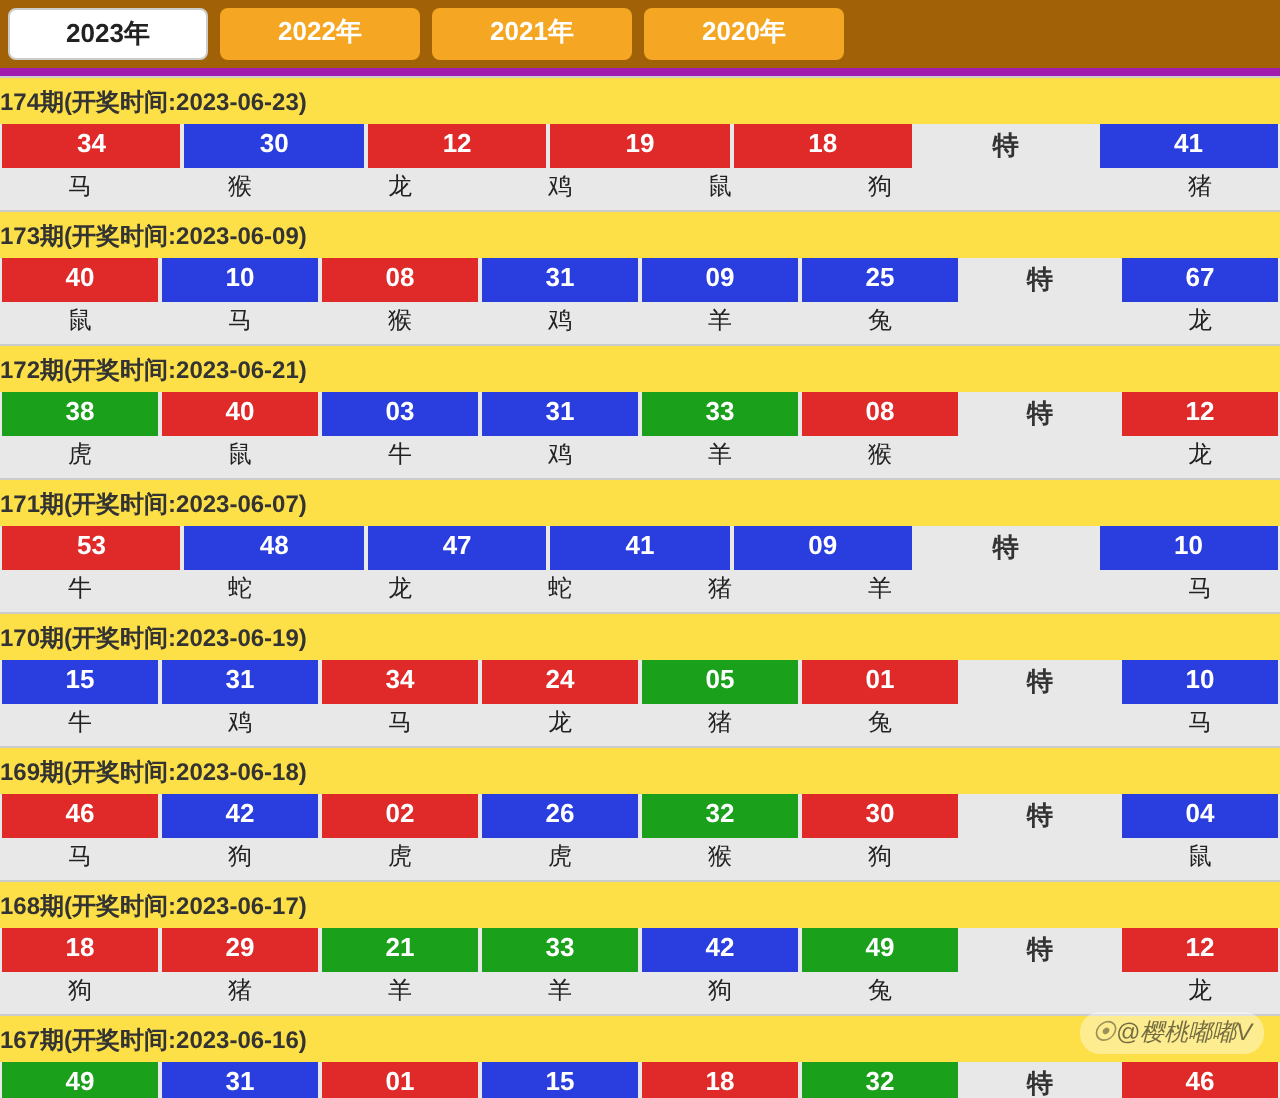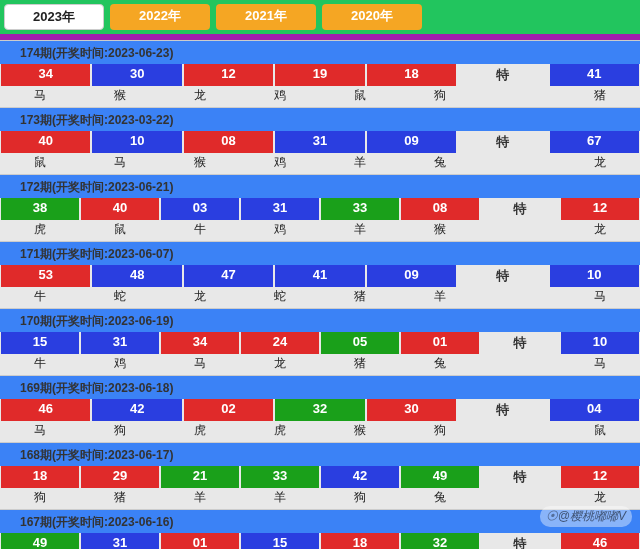--- a/index.html
+++ b/index.html
@@ -1,22 +1,22 @@
 <!DOCTYPE html>
 <html><head>
 <meta charset="utf-8">
 <style>
   * { box-sizing: border-box; margin: 0; padding: 0; }
   body { font-family: Arial, "Microsoft YaHei", sans-serif; background: #e8e8e8; width: 640px; }
-  .tabs { display: flex; gap: 6px; padding: 4px; background:#22c55e; border-bottom:6px solid #a21caf;}
+  .tabs { display: flex; gap: 6px; padding: 4px; background:#a16207; border-bottom:4px solid #a21caf;}
   .tab { flex: 0 0 auto; width:100px; text-align:center; padding:3px 0; border-radius:4px; font-size:13px; font-weight:bold; cursor:pointer;}
   .tab-active { background:#fff; color:#222; border:1px solid #ccc;}
   .tab-inactive { background:#f5a623; color:#fff;}
   .draw { border-top:1px solid #ccc; }
-  .draw-header { font-size:12px; color:#333; padding:4px 4px 2px 20px; background:#3b82f6; font-weight:bold;}
+  .draw-header { font-size:12px; color:#333; padding:4px 4px 2px 0; background:#fde047; font-weight:bold;}
   .balls-row, .zodiac-row { display:flex;justify-content:center; }
   .cell { flex:1; text-align:center; }
   .ball { color:#fff; font-weight:bold; font-size:13px; padding:2px 0; margin:0 1px;}
   .red { background:#e02a2a; }
   .blue { background:#2a3ee0; }
   .green { background:#1aa01a; }
   .te  { background:#e8e8e8; color:#333; font-weight:bold;}
   .zodiac { font-size:12px; color:#222; padding:1px 0 3px 0;}
   .watermark { position:fixed; right:8px; bottom:22px; color:rgba(0,0,0,0.55); font-size:12px; background:rgba(255,255,255,0.4); padding:2px 6px; border-radius:10px;font-style:italic;}
   .wm-at { opacity:0.7;}
@@ -47,27 +47,28 @@
         <div class="cell zodiac">猴</div>
         <div class="cell zodiac">龙</div>
         <div class="cell zodiac">鸡</div>
         <div class="cell zodiac">鼠</div>
         <div class="cell zodiac">狗</div>
         <div class="cell zodiac">&nbsp;</div>
         <div class="cell zodiac">猪</div>
       </div>
     </div>
     <div class="draw">
-      <div class="draw-header">173期(开奖时间:2023-03-22)</div>
+      <div class="draw-header">173期(开奖时间:2023-06-09)</div>
       <div class="balls-row">
         <div class="cell ball red">40</div>
         <div class="cell ball blue">10</div>
         <div class="cell ball red">08</div>
         <div class="cell ball blue">31</div>
         <div class="cell ball blue">09</div>
+        <div class="cell ball blue">25</div>
         <div class="cell ball te">特</div>
         <div class="cell ball blue">67</div>
       </div>
       <div class="zodiac-row">
         <div class="cell zodiac">鼠</div>
         <div class="cell zodiac">马</div>
         <div class="cell zodiac">猴</div>
         <div class="cell zodiac">鸡</div>
         <div class="cell zodiac">羊</div>
         <div class="cell zodiac">兔</div>
@@ -142,20 +143,21 @@
         <div class="cell zodiac">&nbsp;</div>
         <div class="cell zodiac">马</div>
       </div>
     </div>
     <div class="draw">
       <div class="draw-header">169期(开奖时间:2023-06-18)</div>
       <div class="balls-row">
         <div class="cell ball red">46</div>
         <div class="cell ball blue">42</div>
         <div class="cell ball red">02</div>
+        <div class="cell ball blue">26</div>
         <div class="cell ball green">32</div>
         <div class="cell ball red">30</div>
         <div class="cell ball te">特</div>
         <div class="cell ball blue">04</div>
       </div>
       <div class="zodiac-row">
         <div class="cell zodiac">马</div>
         <div class="cell zodiac">狗</div>
         <div class="cell zodiac">虎</div>
         <div class="cell zodiac">虎</div>

